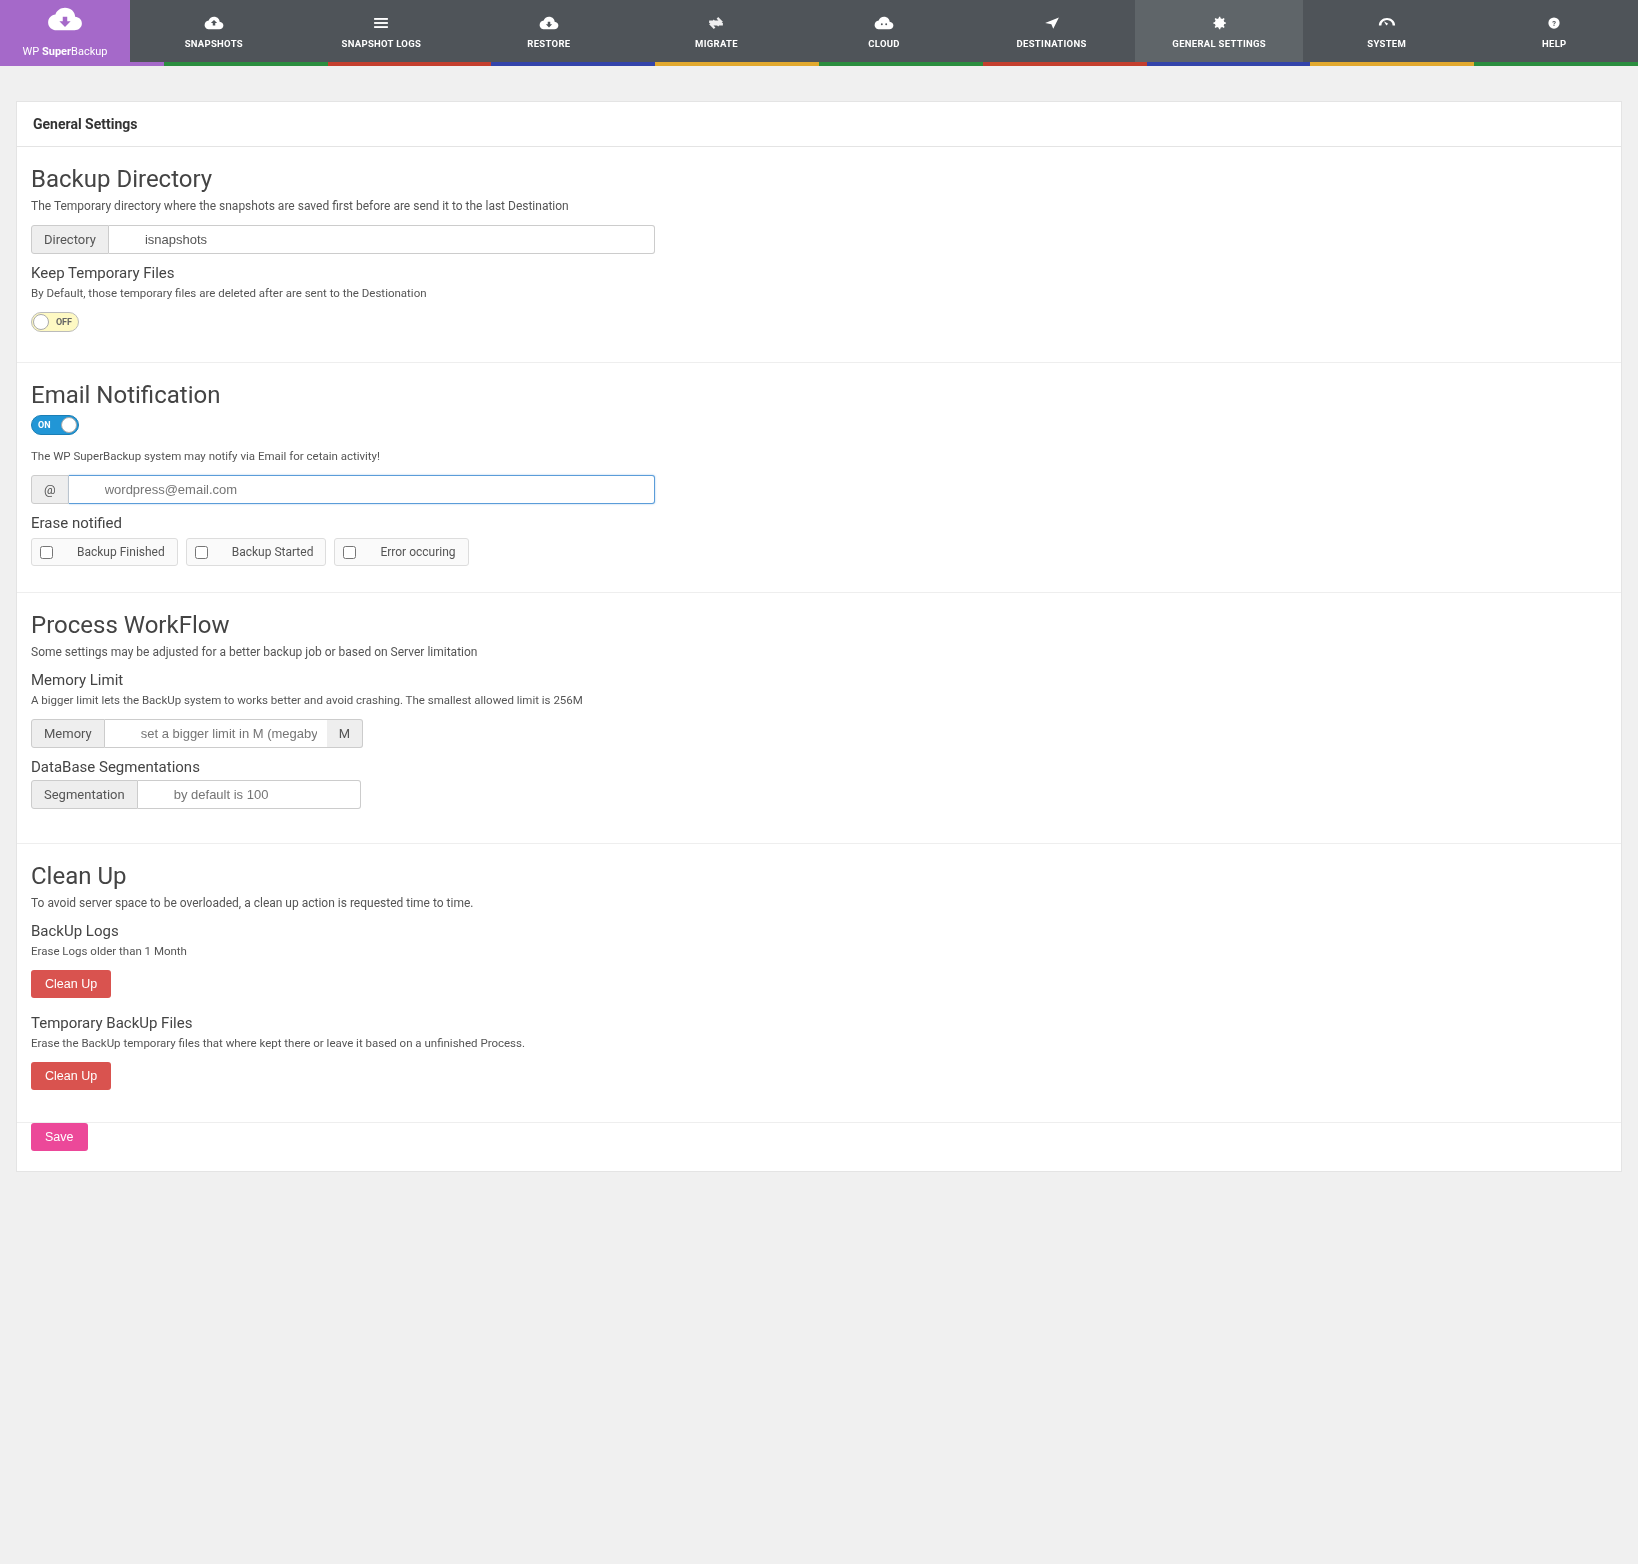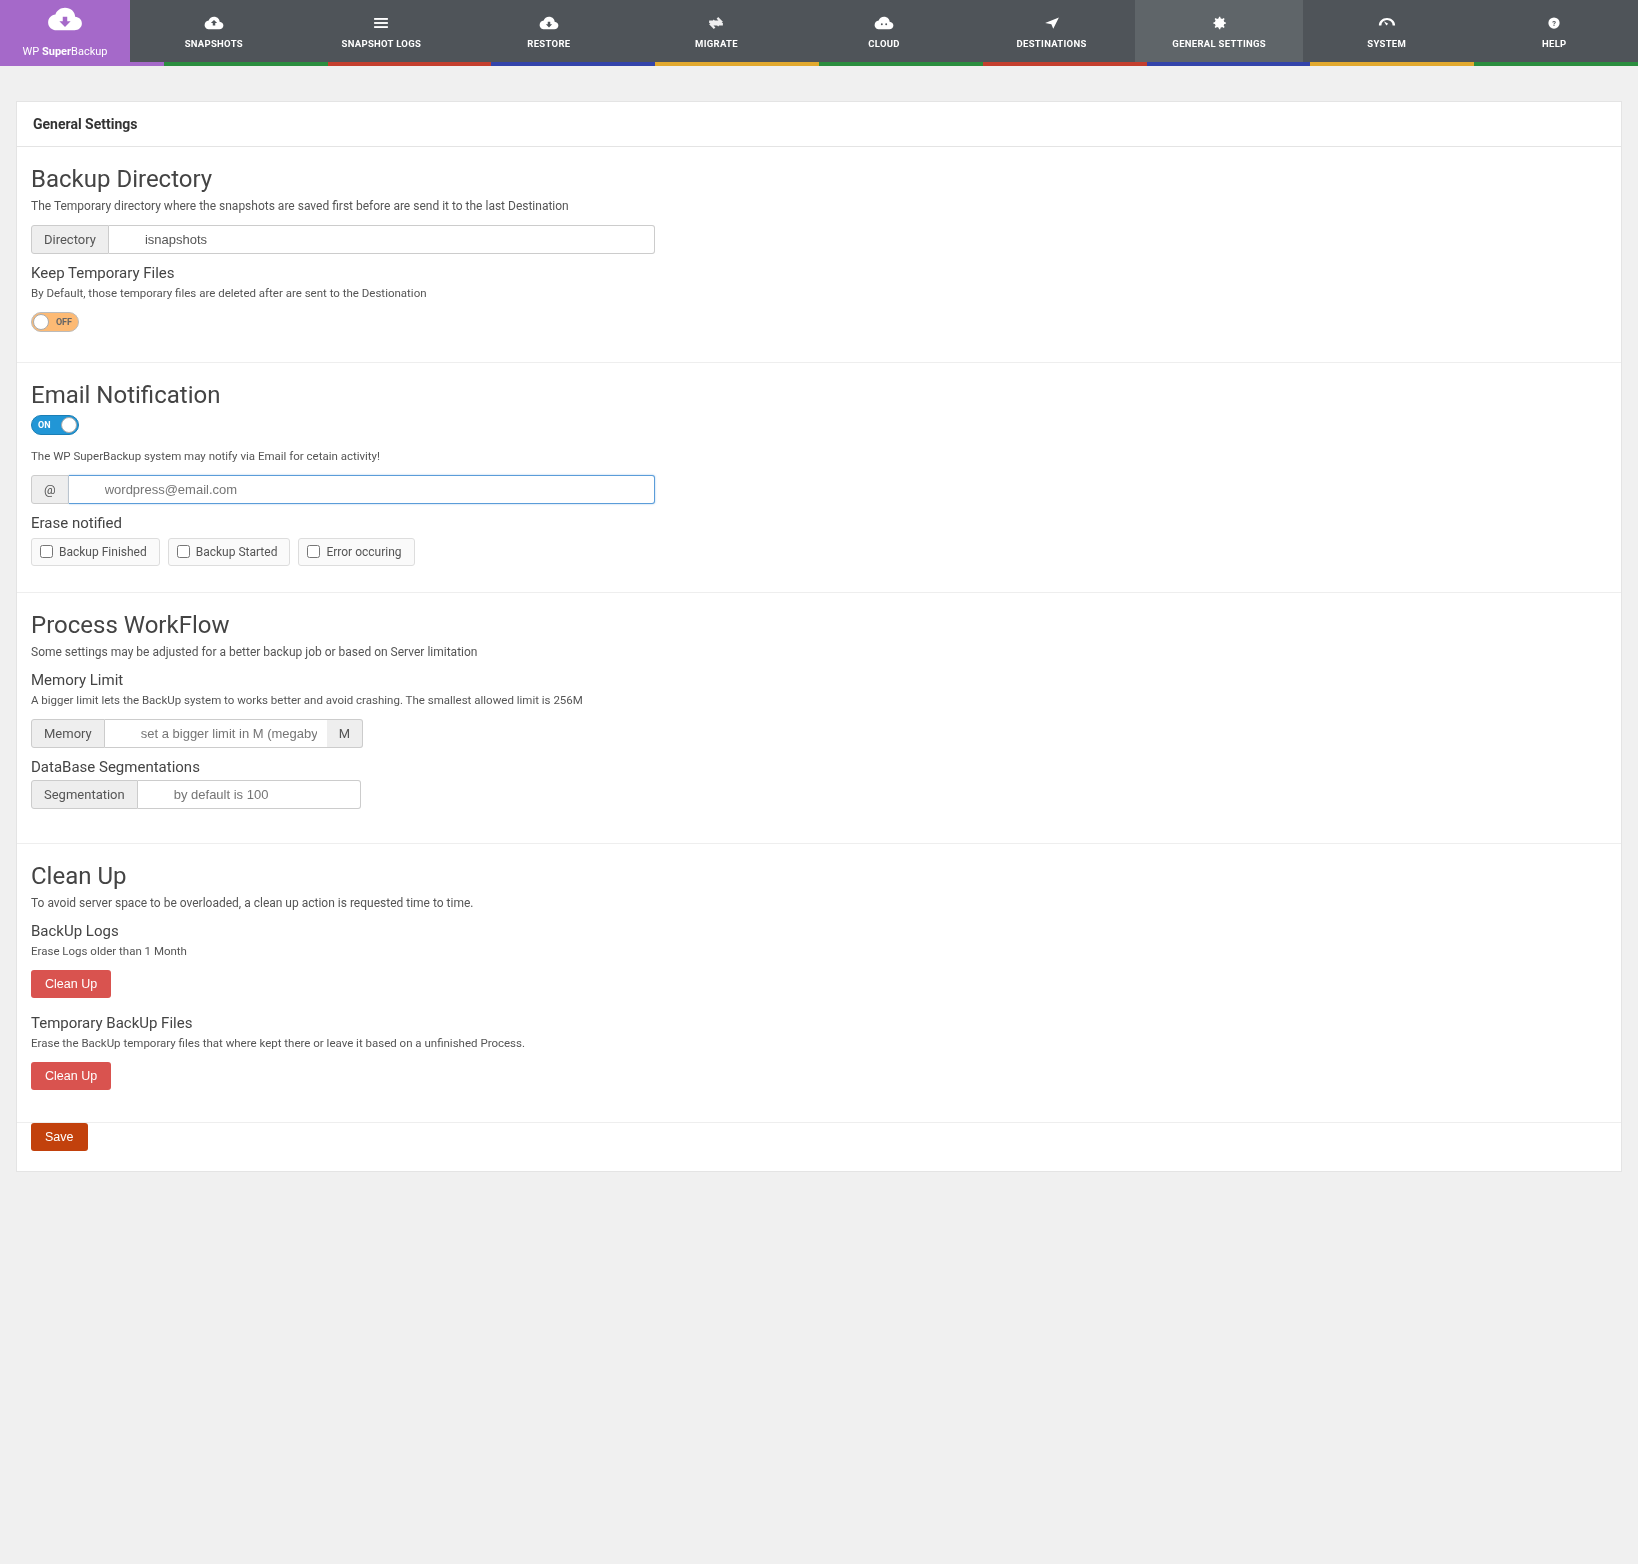--- a/index.html
+++ b/index.html
@@ -25,35 +25,35 @@
 h3.sh3 { font-size: 15px; font-weight: 400; color: #444; margin-top: 10px; margin-bottom: 4px; }
 .sub2 { font-size: 11.5px; color: #555; margin-bottom: 12px; }
 .input-group { display: flex; width: 624px; max-width: 100%; margin-bottom: 8px; }
 .ig-addon { background: #eee; border: 1px solid #ccc; padding: 6px 12px; font-size: 13px; color: #555; display: flex; align-items: center; border-radius: 3px 0 0 3px; }
 .ig-addon.right { border-left: none; border-radius: 0 3px 3px 0; }
 .ig-addon.left + .ig-input { border-left: none; padding-left: 36px; }
 .ig-input { flex: 1; border: 1px solid #ccc; padding: 6px 10px; font-size: 13px; color: #555; border-radius: 0 3px 3px 0; outline: none; }
 .ig-input.middle { border-radius: 0; border-right: none; }
 .ig-input.focused { border-color: #5b9dd9; box-shadow: 0 0 2px rgba(91,157,217,0.6); }
 .toggle { display: inline-flex; align-items: center; width: 48px; height: 20px; border-radius: 12px; position: relative; cursor: pointer; }
-.toggle.off { background: #fdba74; border: 1px solid #bbb; }
+.toggle.off { background: #fef9c3; border: 1px solid #bbb; }
 .toggle.on { background: #2196d6; border: 1px solid #1b7eb5; }
 .toggle .knob { width: 16px; height: 16px; border-radius: 50%; background: #fff; border: 1px solid #aaa; position: absolute; top: 1px; }
 .toggle.off .knob { left: 1px; }
 .toggle.on .knob { right: 1px; }
 .toggle .tlabel { font-size: 9px; font-weight: 700; color: #666; position: absolute; }
 .toggle.off .tlabel { right: 6px; }
 .toggle.on .tlabel { left: 6px; color: #fff; }
 .check-row { display: flex; gap: 8px; margin-top: 6px; }
-.check-box { border: 1px solid #ddd; background: #fafafa; padding: 6px 12px 6px 8px; display: flex; align-items: flex-start; gap: 6px; border-radius: 3px; cursor: pointer; }
+.check-box { border: 1px solid #ddd; background: #fafafa; padding: 6px 12px 6px 8px; display: flex; align-items: flex-end; gap: 24px; border-radius: 3px; cursor: pointer; }
 .check-box input { margin: 0; }
 .check-box span { font-size: 12px; color: #555; }
 .btn { display: inline-block; padding: 7px 14px; border-radius: 3px; font-size: 12.5px; color: #fff; border: none; cursor: pointer; margin-bottom: 6px; }
 .btn-danger { background: #d9534f; }
-.btn-primary { background: #c2410c; }
+.btn-primary { background: #ec4899; }
 .save-row { padding: 0 14px 14px 14px; }
 .ig-300 { width: 300px; }
 </style>
 </head>
 <body>
 
 <div class="topnav">
   <div class="logo-cell">
     <svg viewBox="0 0 64 48">
         <path fill="#fff" d="M50 20c0-9-8-16-18-16-8 0-15 5-17 12-7 1-13 6-13 14 0 8 7 14 15 14h32c7 0 13-5 13-12s-5-11-12-12zM32 38l-10-10h6v-8h8v8h6z"></path>

